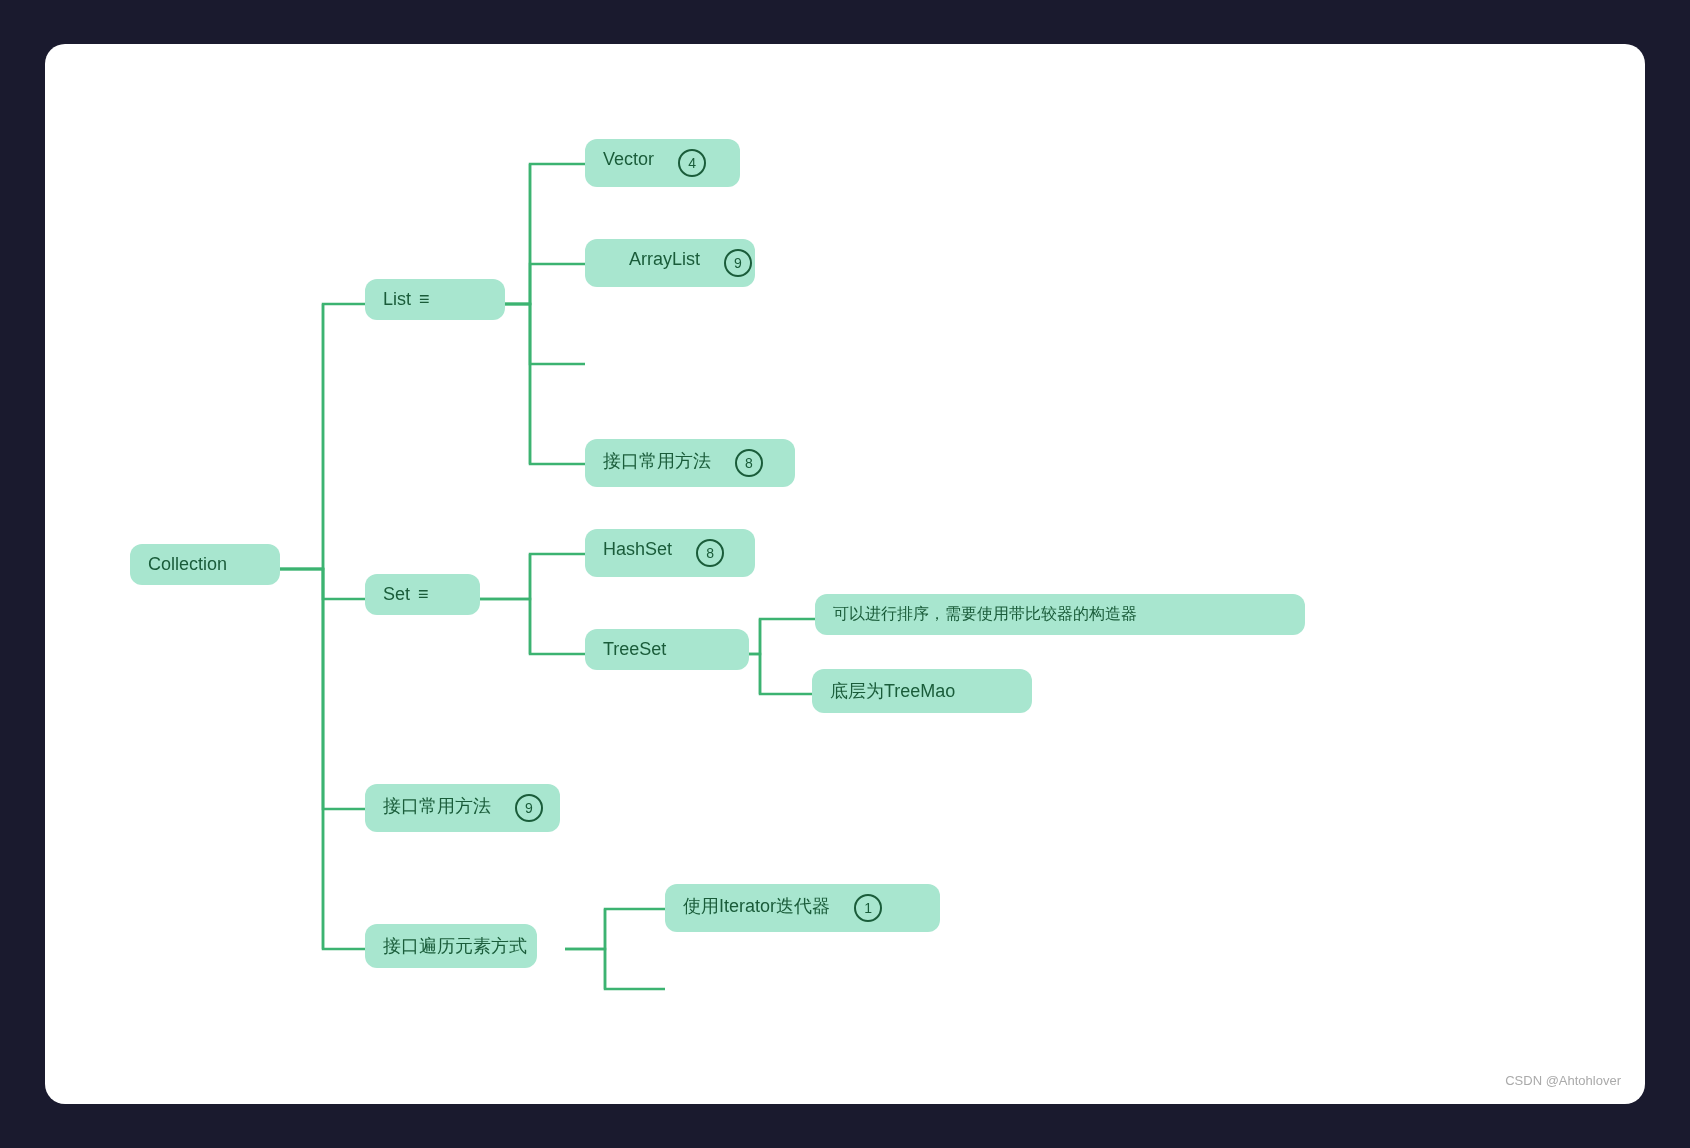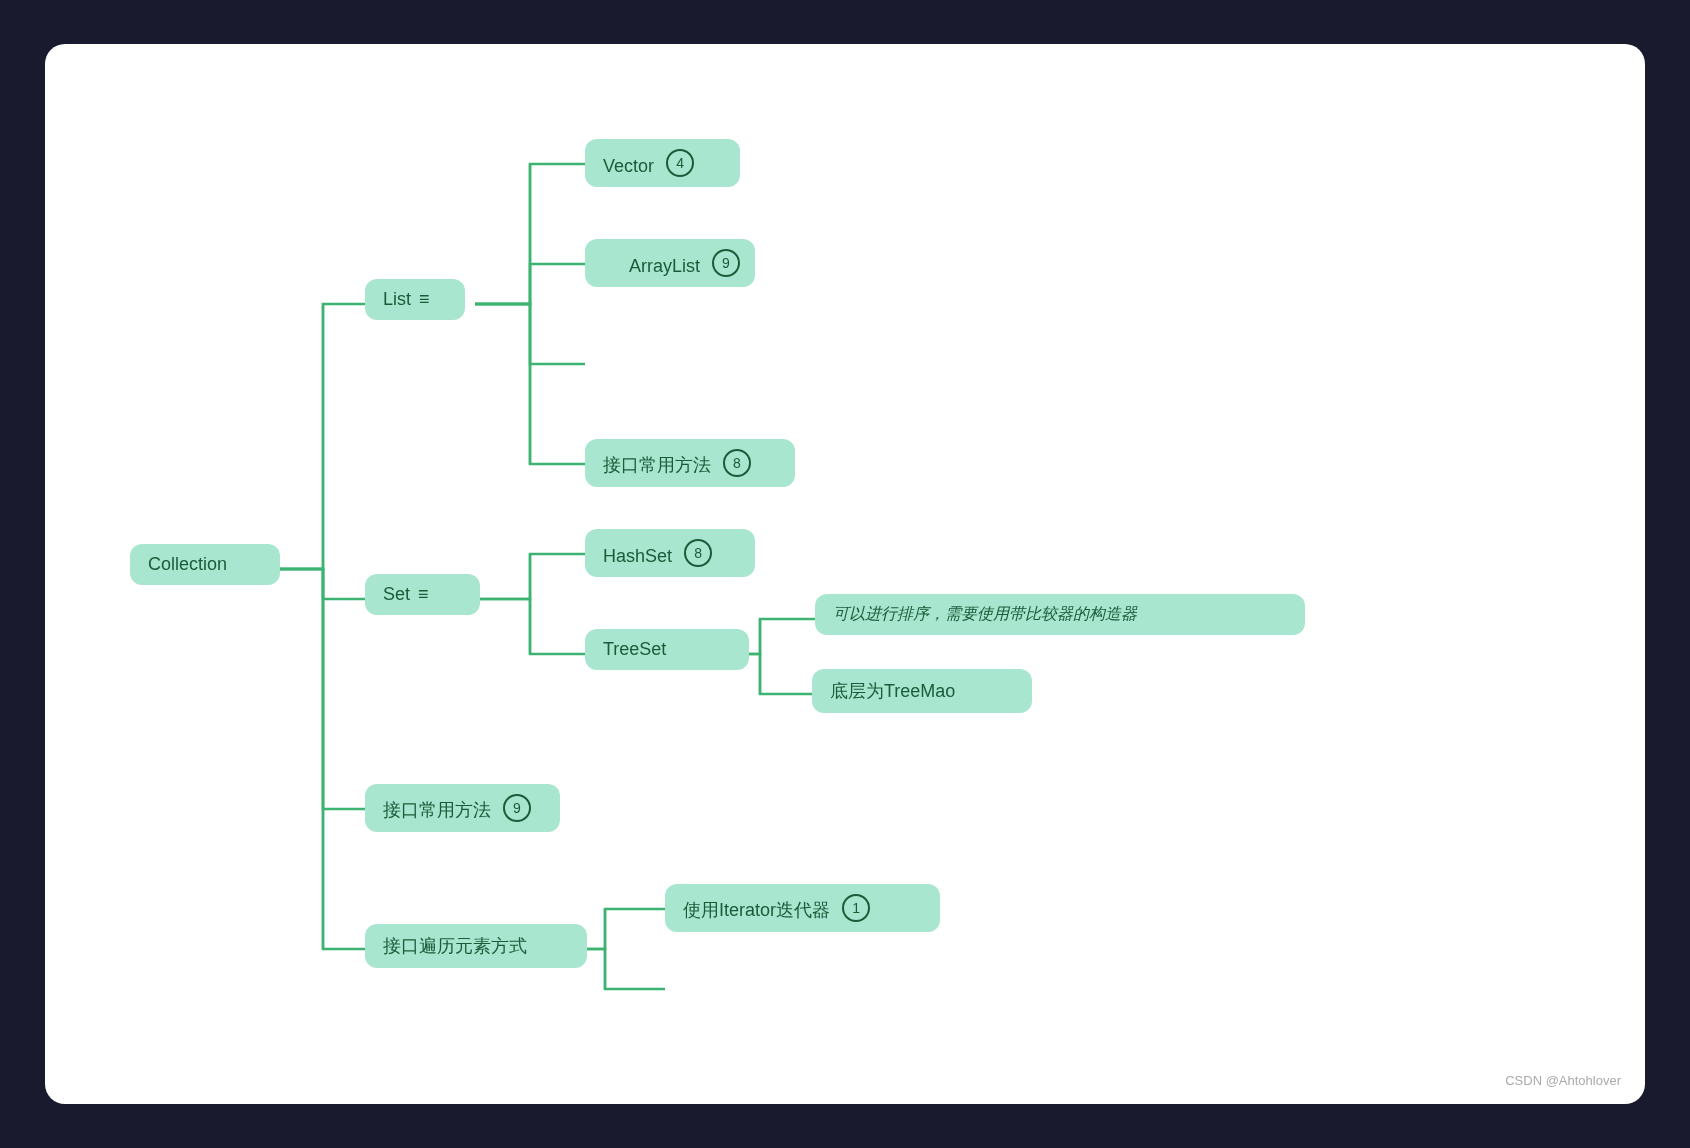--- a/index.html
+++ b/index.html
@@ -43,22 +43,22 @@
       font-size: 18px;
       color: #1a5c3a;
       font-weight: 500;
       white-space: nowrap;
       display: flex;
       align-items: center;
       gap: 8px;
     }
     .node.badge-node {
       display: flex;
-      align-items: flex-end;
-      gap: 12px;
+      align-items: flex-start;
+      gap: 24px;
     }
     .badge {
       display: inline-flex;
       align-items: center;
       justify-content: center;
       width: 28px;
       height: 28px;
       border-radius: 50%;
       border: 2px solid #1a5c3a;
       font-size: 14px;
@@ -123,36 +123,36 @@
 
       <path d="M 470 865 H 510 V 905 H 570" fill="none" stroke="#3cb371" stroke-width="2.5"></path>
 
       <line x1="510" y1="825" x2="510" y2="905" stroke="#3cb371" stroke-width="2.5"></line>
     </svg>
 
     <div class="node" style="left:35px; top:460px; width:150px;">
       <span>Collection</span>
     </div>
 
-    <div class="node" style="left:270px; top:195px; width:100px;">
+    <div class="node" style="left:270px; top:195px; width:140px;">
       <span>List</span>
       <span class="menu-icon">≡</span>
     </div>
 
     <div class="node" style="left:270px; top:490px; width:115px;">
       <span>Set</span>
       <span class="menu-icon">≡</span>
     </div>
 
     <div class="node badge-node" style="left:270px; top:700px; width:195px;">
       <span>接口常用方法</span>
       <span class="badge">9</span>
     </div>
 
-    <div class="node" style="left:270px; top:840px; width:222px;">
+    <div class="node" style="left:270px; top:840px; width:172px;">
       <span>接口遍历元素方式</span>
     </div>
 
     <div class="node badge-node" style="left:490px; top:55px; width:155px;">
       <span>Vector</span>
       <span class="badge">4</span>
     </div>
 
     <div class="node badge-node" style="left:490px; top:155px; width:170px;padding-left:44px;">
       <span>ArrayList</span>
@@ -167,21 +167,21 @@
 
     <div class="node badge-node" style="left:490px; top:445px; width:170px;">
       <span>HashSet</span>
       <span class="badge">8</span>
     </div>
 
     <div class="node" style="left:490px; top:545px; width:164px;">
       <span>TreeSet</span>
     </div>
 
-    <div class="node" style="left:720px; top:510px; width:490px; font-size:16px;font-style:italic;">
+    <div class="node" style="left:720px; top:510px; width:490px; font-size:16px;">
       <span>可以进行排序，需要使用带比较器的构造器</span>
     </div>
 
     <div class="node" style="left:717px; top:585px; width:220px;">
       <span>底层为TreeMao</span>
     </div>
 
     <div class="node badge-node" style="left:570px; top:800px; width:275px;">
       <span>使用Iterator迭代器</span>
       <span class="badge">1</span>

